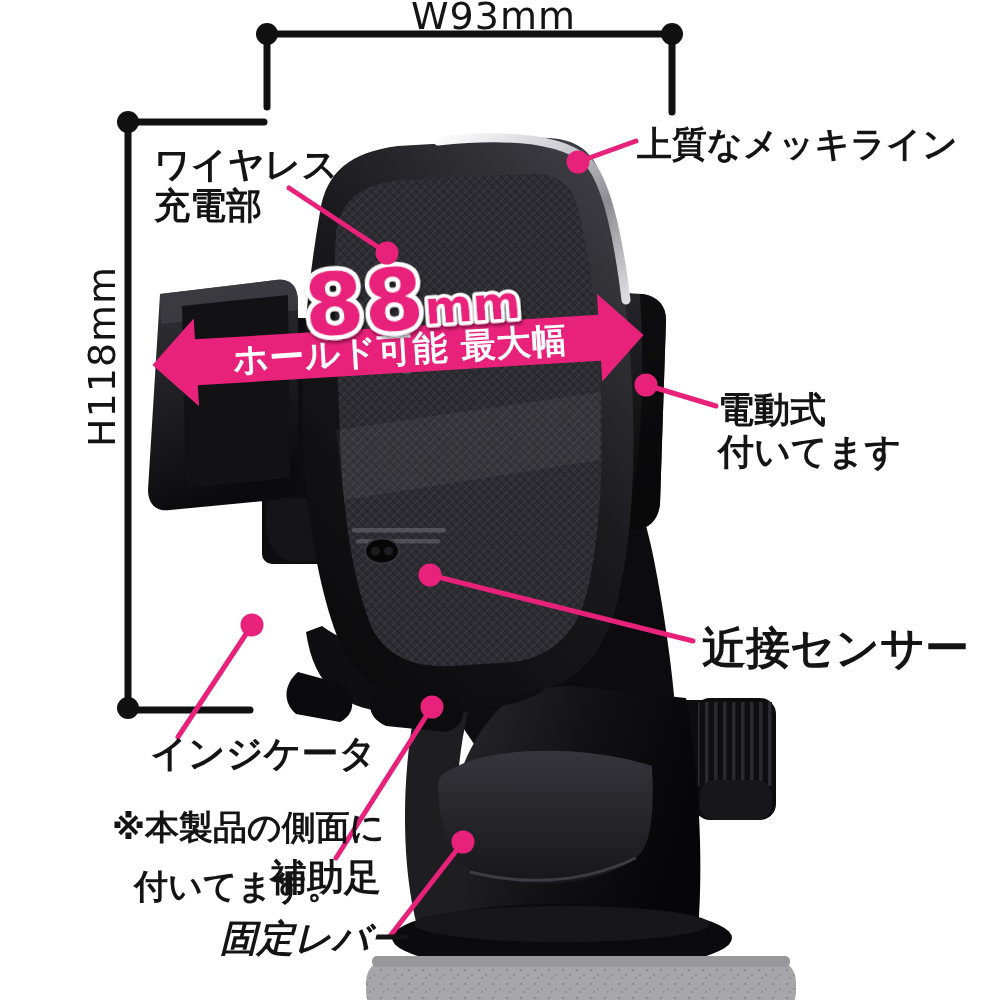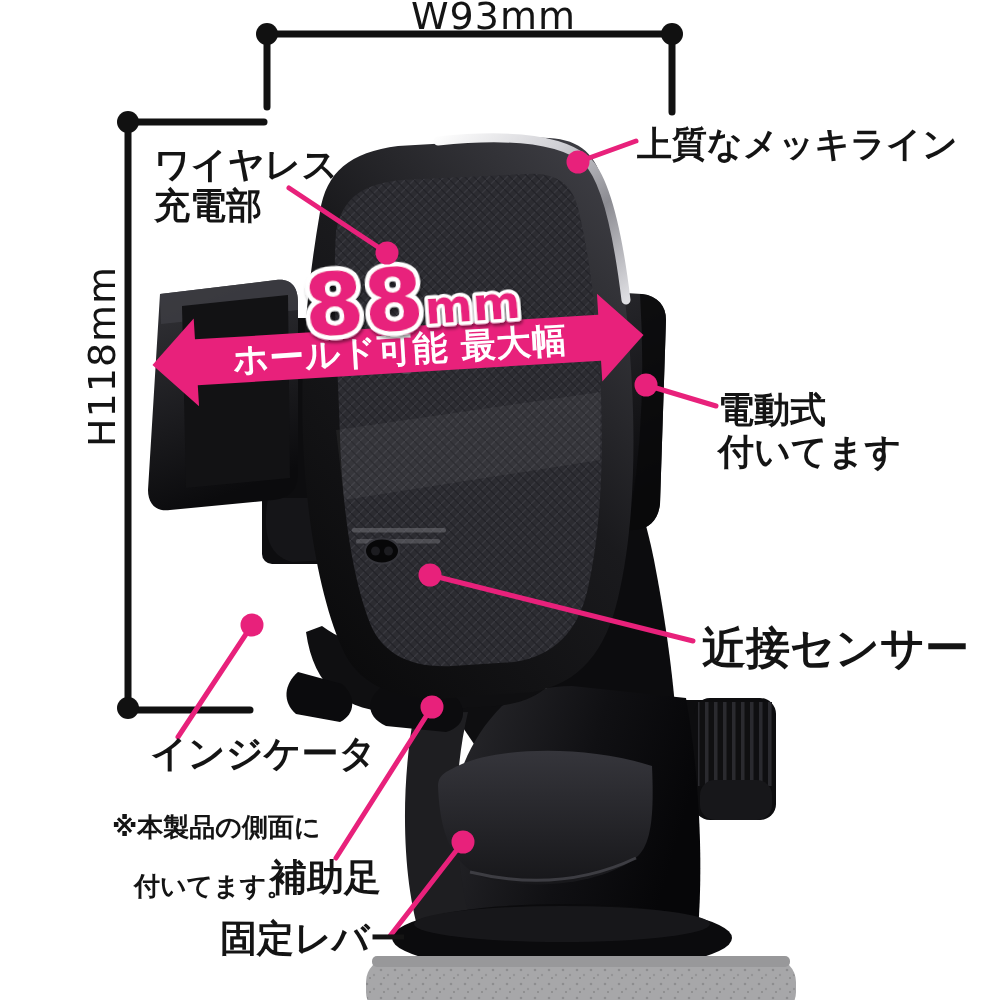--- a/index.html
+++ b/index.html
@@ -14,24 +14,24 @@
   }
   .jp div { white-space:nowrap; }
   #lbl-w        { left:411px; top:-6px;  font-size:38px; font-weight:500; letter-spacing:1px; }
   #lbl-h        { left:80px;  top:287px; font-size:38px; font-weight:500; letter-spacing:1px;
                   writing-mode:vertical-rl; transform:rotate(180deg); height:160px; }
   #lbl-wireless { left:154px; top:144px; font-size:36px; line-height:41px; }
   #lbl-plating  { left:637px; top:121px; font-size:35px; }
   #lbl-motor    { left:718px; top:389px; font-size:36px; line-height:42px; }
   #lbl-proximity{ left:702px; top:619px; font-size:44px; }
   #lbl-indicator{ left:114px; top:731px; font-size:37px; line-height:46px;margin-left:36px; }
-  #lbl-note     { left:112px; top:812px; font-size:26px; line-height:31px; }
+  #lbl-note     { left:112px; top:812px; font-size:34px; line-height:31px; }
   #lbl-note .indent { text-indent:22px;margin-top:28px; }
   #lbl-foot     { left:270px; top:853px; font-size:37px; }
-  #lbl-lever    { left:220px; top:914px; font-size:37px; }
+  #lbl-lever    { left:220px; top:914px; font-size:37px;font-style:italic; }
 </style>
 </head>
 <body>
 
 <div class="canvas">
 
   <svg class="art" viewBox="0 0 1000 1000">
     <defs>
       <linearGradient id="shellGrad" x1="0.85" y1="0" x2="0.15" y2="1">
         <stop offset="0" stop-color="#3e3e44"></stop>

